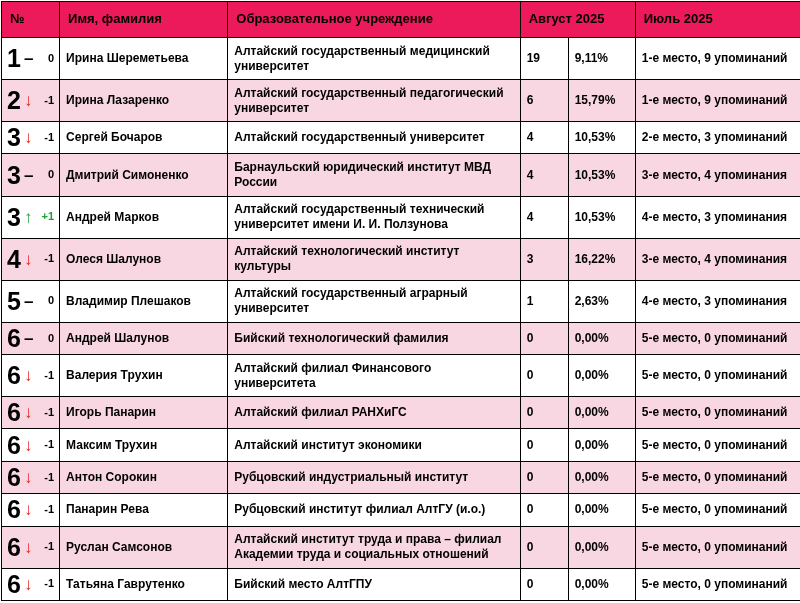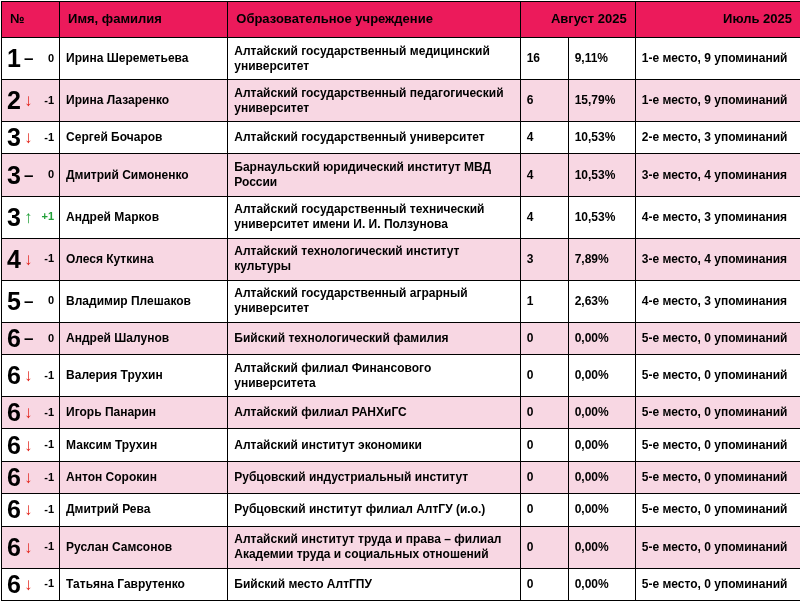--- a/index.html
+++ b/index.html
@@ -38,21 +38,21 @@
     line-height:1.25;
     text-align:left;
     overflow:hidden;
   }
   thead th{
     background:var(--header-bg);
     font-size:13px;
     height:36px;
     padding:6px 8px;
   }
-  thead th.center{text-align:right;}
+  thead th.center{text-align:left;}
   tbody tr{background:#ffffff;}
   tbody tr:nth-child(even){background:var(--row-alt-bg);}
   .cell-rank{padding:2px 5px;}
   .rank-wrap{
     display:flex;
     align-items:center;
     width:100%;
   }
   .rank-num{
     font-size:25px;
@@ -98,21 +98,21 @@
       <tr class="data-row">
     <td class="cell-rank">
       <span class="rank-wrap">
         <span class="rank-num">1</span>
         <span class="trend same">–</span>
         <span class="change same">0</span>
       </span>
     </td>
     <td>Ирина Шереметьева</td>
     <td>Алтайский государственный медицинский университет</td>
-    <td>16</td>
+    <td>19</td>
     <td>9,11%</td>
     <td>1-е место, 9 упоминаний</td>
   </tr>
       <tr class="data-row">
     <td class="cell-rank">
       <span class="rank-wrap">
         <span class="rank-num">2</span>
         <span class="trend down">↓</span>
         <span class="change down">-1</span>
       </span>
@@ -166,24 +166,24 @@
     <td>4-е место, 3 упоминания</td>
   </tr>
       <tr class="data-row">
     <td class="cell-rank">
       <span class="rank-wrap">
         <span class="rank-num">4</span>
         <span class="trend down">↓</span>
         <span class="change down">-1</span>
       </span>
     </td>
-    <td>Олеся Куткина</td>
+    <td>Олеся Шалунов</td>
     <td>Алтайский технологический институт культуры</td>
     <td>3</td>
-    <td>7,89%</td>
+    <td>16,22%</td>
     <td>3-е место, 4 упоминания</td>
   </tr>
       <tr class="data-row">
     <td class="cell-rank">
       <span class="rank-wrap">
         <span class="rank-num">5</span>
         <span class="trend same">–</span>
         <span class="change same">0</span>
       </span>
     </td>
@@ -264,21 +264,21 @@
     <td>5-е место, 0 упоминаний</td>
   </tr>
       <tr class="data-row">
     <td class="cell-rank">
       <span class="rank-wrap">
         <span class="rank-num">6</span>
         <span class="trend down">↓</span>
         <span class="change down">-1</span>
       </span>
     </td>
-    <td>Дмитрий Рева</td>
+    <td>Панарин Рева</td>
     <td>Рубцовский институт филиал АлтГУ (и.о.)</td>
     <td>0</td>
     <td>0,00%</td>
     <td>5-е место, 0 упоминаний</td>
   </tr>
       <tr class="data-row">
     <td class="cell-rank">
       <span class="rank-wrap">
         <span class="rank-num">6</span>
         <span class="trend down">↓</span>

